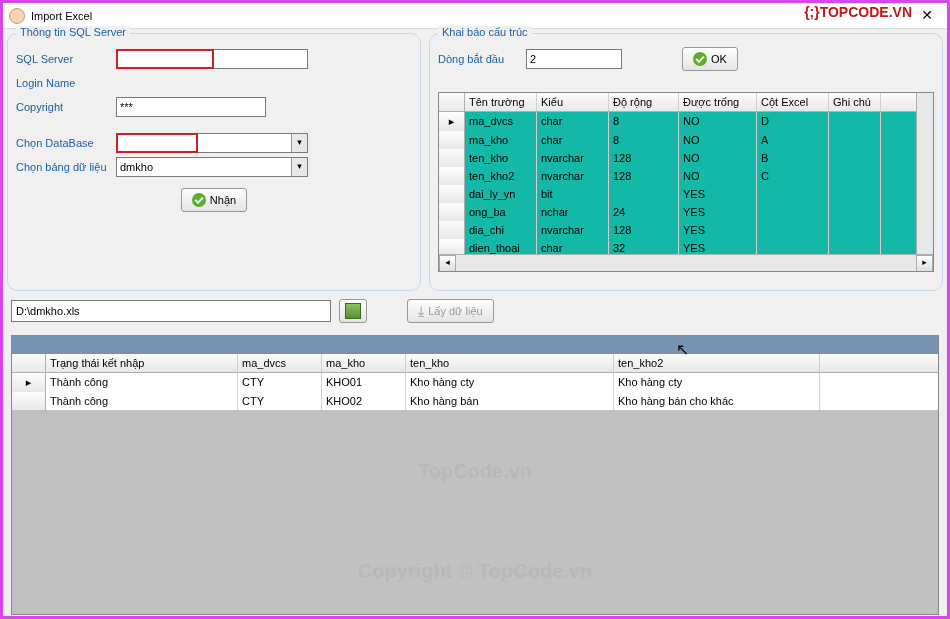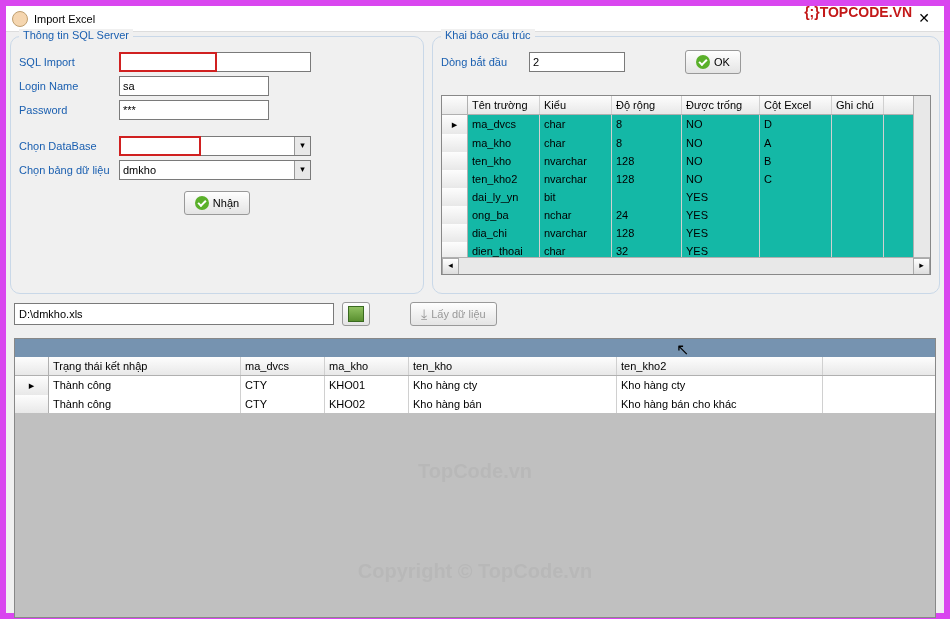--- a/index.html
+++ b/index.html
@@ -1,17 +1,17 @@
 <!DOCTYPE html>
 <html><head>
 <meta charset="utf-8">
 <style>
 * { box-sizing: border-box; font-family: Tahoma, sans-serif; font-size: 11px; }
 body { margin: 0; background: #f0f0f0; width: 950px; height: 619px; position: relative; }
-.window { width: 950px; height: 619px; background: #f0f0f0; border: 6px solid #d946ef; }
+.window { width: 950px; height: 619px; background: #f0f0f0; border: 3px solid #d946ef; }
 .titlebar { height: 26px; background: #fff; display: flex; align-items: center; padding: 0 6px; border-bottom: 1px solid #ddd; }
 .titlebar-icon { width: 16px; height: 16px; border-radius: 50%; background: #f5d6b0; border: 1px solid #c0a070; margin-right: 6px; }
 .titlebar-text { flex: 1; }
 .watermark-logo { position: absolute; top: 4px; right: 38px; font-size: 14px; font-weight: bold; color: #c31818; }
 .close-btn { width: 28px; height: 20px; text-align: center; line-height: 18px; cursor: pointer; font-family: Arial; font-size: 14px; }
 .content { padding: 4px; }
 .top-row { display: flex; gap: 8px; }
 .gbox { border: 1px solid #c9d8e8; border-radius: 10px; position: relative; padding: 14px 8px 8px 8px; background: #f0f0f0; }
 .gbox-title { position: absolute; top: -8px; left: 8px; background: #f0f0f0; padding: 0 4px; color: #1a5fb0; }
 .sql-box { width: 414px; height: 258px; }
@@ -60,30 +60,29 @@
     <div class="watermark-logo">{;}TOPCODE.VN</div>
     <div class="close-btn">✕</div>
   </div>
 
   <div class="content">
     <div class="top-row">
 
       <div class="gbox sql-box">
         <div class="gbox-title">Thông tin SQL Server</div>
         <div class="form-row">
-          <div class="form-label">SQL Import</div>
+          <div class="form-label">SQL Server</div>
           <input class="tinput red" style="width: 98px;" value="">
             <input class="tinput" style="width: 94px; border-left: none;">
         </div>
         <div class="form-row">
           <div class="form-label">Login Name</div>
-          <input class="tinput" style="width: 150px;" value="sa">
-        </div>
-        <div class="form-row">
-          <div class="form-label">Password</div>
+        </div>
+        <div class="form-row">
+          <div class="form-label">Copyright</div>
           <input class="tinput" style="width: 150px;" value="***">
         </div>
         <div style="height:12px"></div>
         <div class="form-row">
           <div class="form-label">Chọn DataBase</div>
           <span class="combo"><input class="tinput red" style="width: 82px;" value=""><input class="tinput" style="width: 110px; border-left: none;"><span class="combo-arrow">▾</span></span>
         </div>
         <div class="form-row">
           <div class="form-label">Chọn bảng dữ liệu</div>
           <span class="combo"><input class="tinput" style="width: 192px;" value="dmkho"><span class="combo-arrow">▾</span></span>

